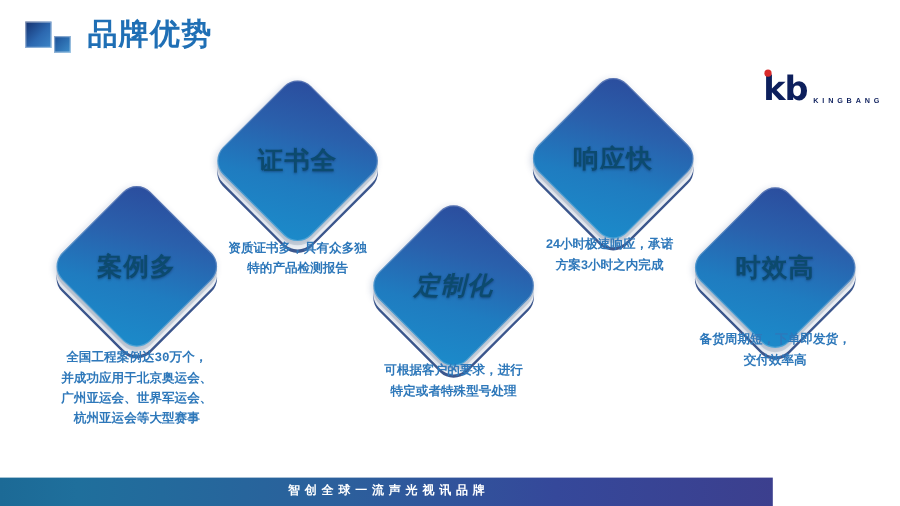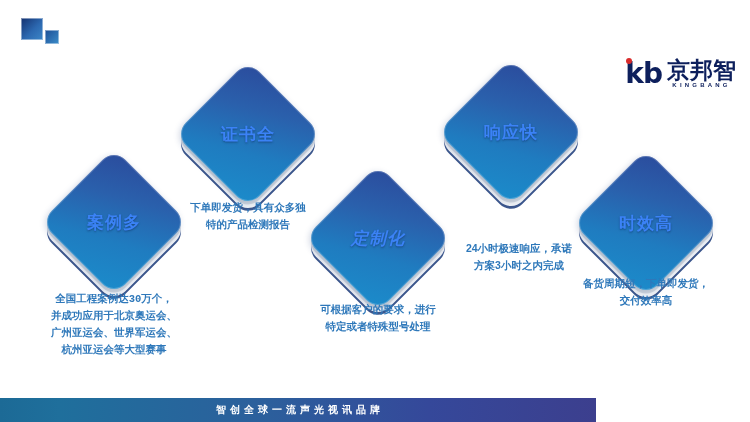--- a/index.html
+++ b/index.html
@@ -136,22 +136,22 @@
     box-shadow: inset 0 0 0 1px rgba(255,255,255,0.22),
                 0 2px 6px rgba(30,60,120,0.22);
   }
   .dia-label {
     position: absolute;
     left: 0; top: 0;
     width: 104px; height: 104px;
     display: flex;
     align-items: center;
     justify-content: center;
-    color: #3b82f6;
-    font-size: 17px;
+    color: #0c4a6e;
+    font-size: 21px;
     font-weight: bold;
     letter-spacing: 1px;
     text-shadow: 0 1px 2px rgba(10,30,70,0.45);
     white-space: nowrap;
     pointer-events: none;
   }
 
   .desc {
     position: absolute;
     color: #2e78ba;
@@ -159,21 +159,21 @@
     line-height: 17px;
     text-align: center;
     font-weight: bold;
     white-space: pre-line;
   }
 
   
   .footer {
     position: absolute;
     left: 0; bottom: 0;
-    width: 596px;
+    width: 644px;
     height: 24px;
     background: linear-gradient(90deg, #1c6a96 0%, #1f6f9c 10%, #2c5f9c 45%, #35489a 72%, #3c3f8e 100%);
     display: flex;
     align-items: center;
     justify-content: center;
   }
   .footer-text {
     color: #ffffff;
     font-size: 10px;
     font-weight: bold;
@@ -182,28 +182,28 @@
     white-space: nowrap;
     text-indent: 4px;
   }
 </style>
 </head>
 <body>
 
 <div class="header">
   <div class="hdr-sq-big"></div>
   <div class="hdr-sq-small"></div>
+  <div class="hdr-title">品牌优势</div>
 
   <div class="logo">
     <div class="logo-kb">
       <span class="logo-dot"></span>
       <span>kb</span>
     </div>
     <div class="logo-cn-wrap">
-      <div class="logo-cn">京邦智</div>
       <div class="logo-en">KINGBANG</div>
     </div>
   </div>
 </div>
 
 <div class="stage">
 
   <div class="node">
     <div class="dia-wrap" style="left:62px; top:170px;text-decoration:underline;">
       <div class="dia-shadow3"></div>
@@ -219,21 +219,21 @@
   </div>
 
   <div class="node">
     <div class="dia-wrap" style="left:196px; top:82px;">
       <div class="dia-shadow3"></div>
       <div class="dia-shadow2"></div>
       <div class="dia-shadow1"></div>
       <div class="dia-face"></div>
       <div class="dia-label">证书全</div>
     </div>
-    <div class="desc" style="left:144px; top:199px; width:208px;">下单即发货，具有众多独
+    <div class="desc" style="left:144px; top:199px; width:208px;">资质证书多，具有众多独
 特的产品检测报告</div>
   </div>
 
   <div class="node">
     <div class="dia-wrap" style="left:326px; top:186px;font-style:italic;">
       <div class="dia-shadow3"></div>
       <div class="dia-shadow2"></div>
       <div class="dia-shadow1"></div>
       <div class="dia-face"></div>
       <div class="dia-label">定制化</div>
@@ -243,21 +243,21 @@
   </div>
 
   <div class="node">
     <div class="dia-wrap" style="left:459px; top:80px;">
       <div class="dia-shadow3"></div>
       <div class="dia-shadow2"></div>
       <div class="dia-shadow1"></div>
       <div class="dia-face"></div>
       <div class="dia-label">响应快</div>
     </div>
-    <div class="desc" style="left:415px; top:196px; width:208px;margin-top:44px;">24小时极速响应，承诺
+    <div class="desc" style="left:404px; top:196px; width:208px;">24小时极速响应，承诺
 方案3小时之内完成</div>
   </div>
 
   <div class="node">
     <div class="dia-wrap" style="left:594px; top:171px;">
       <div class="dia-shadow3"></div>
       <div class="dia-shadow2"></div>
       <div class="dia-shadow1"></div>
       <div class="dia-face"></div>
       <div class="dia-label">时效高</div>

